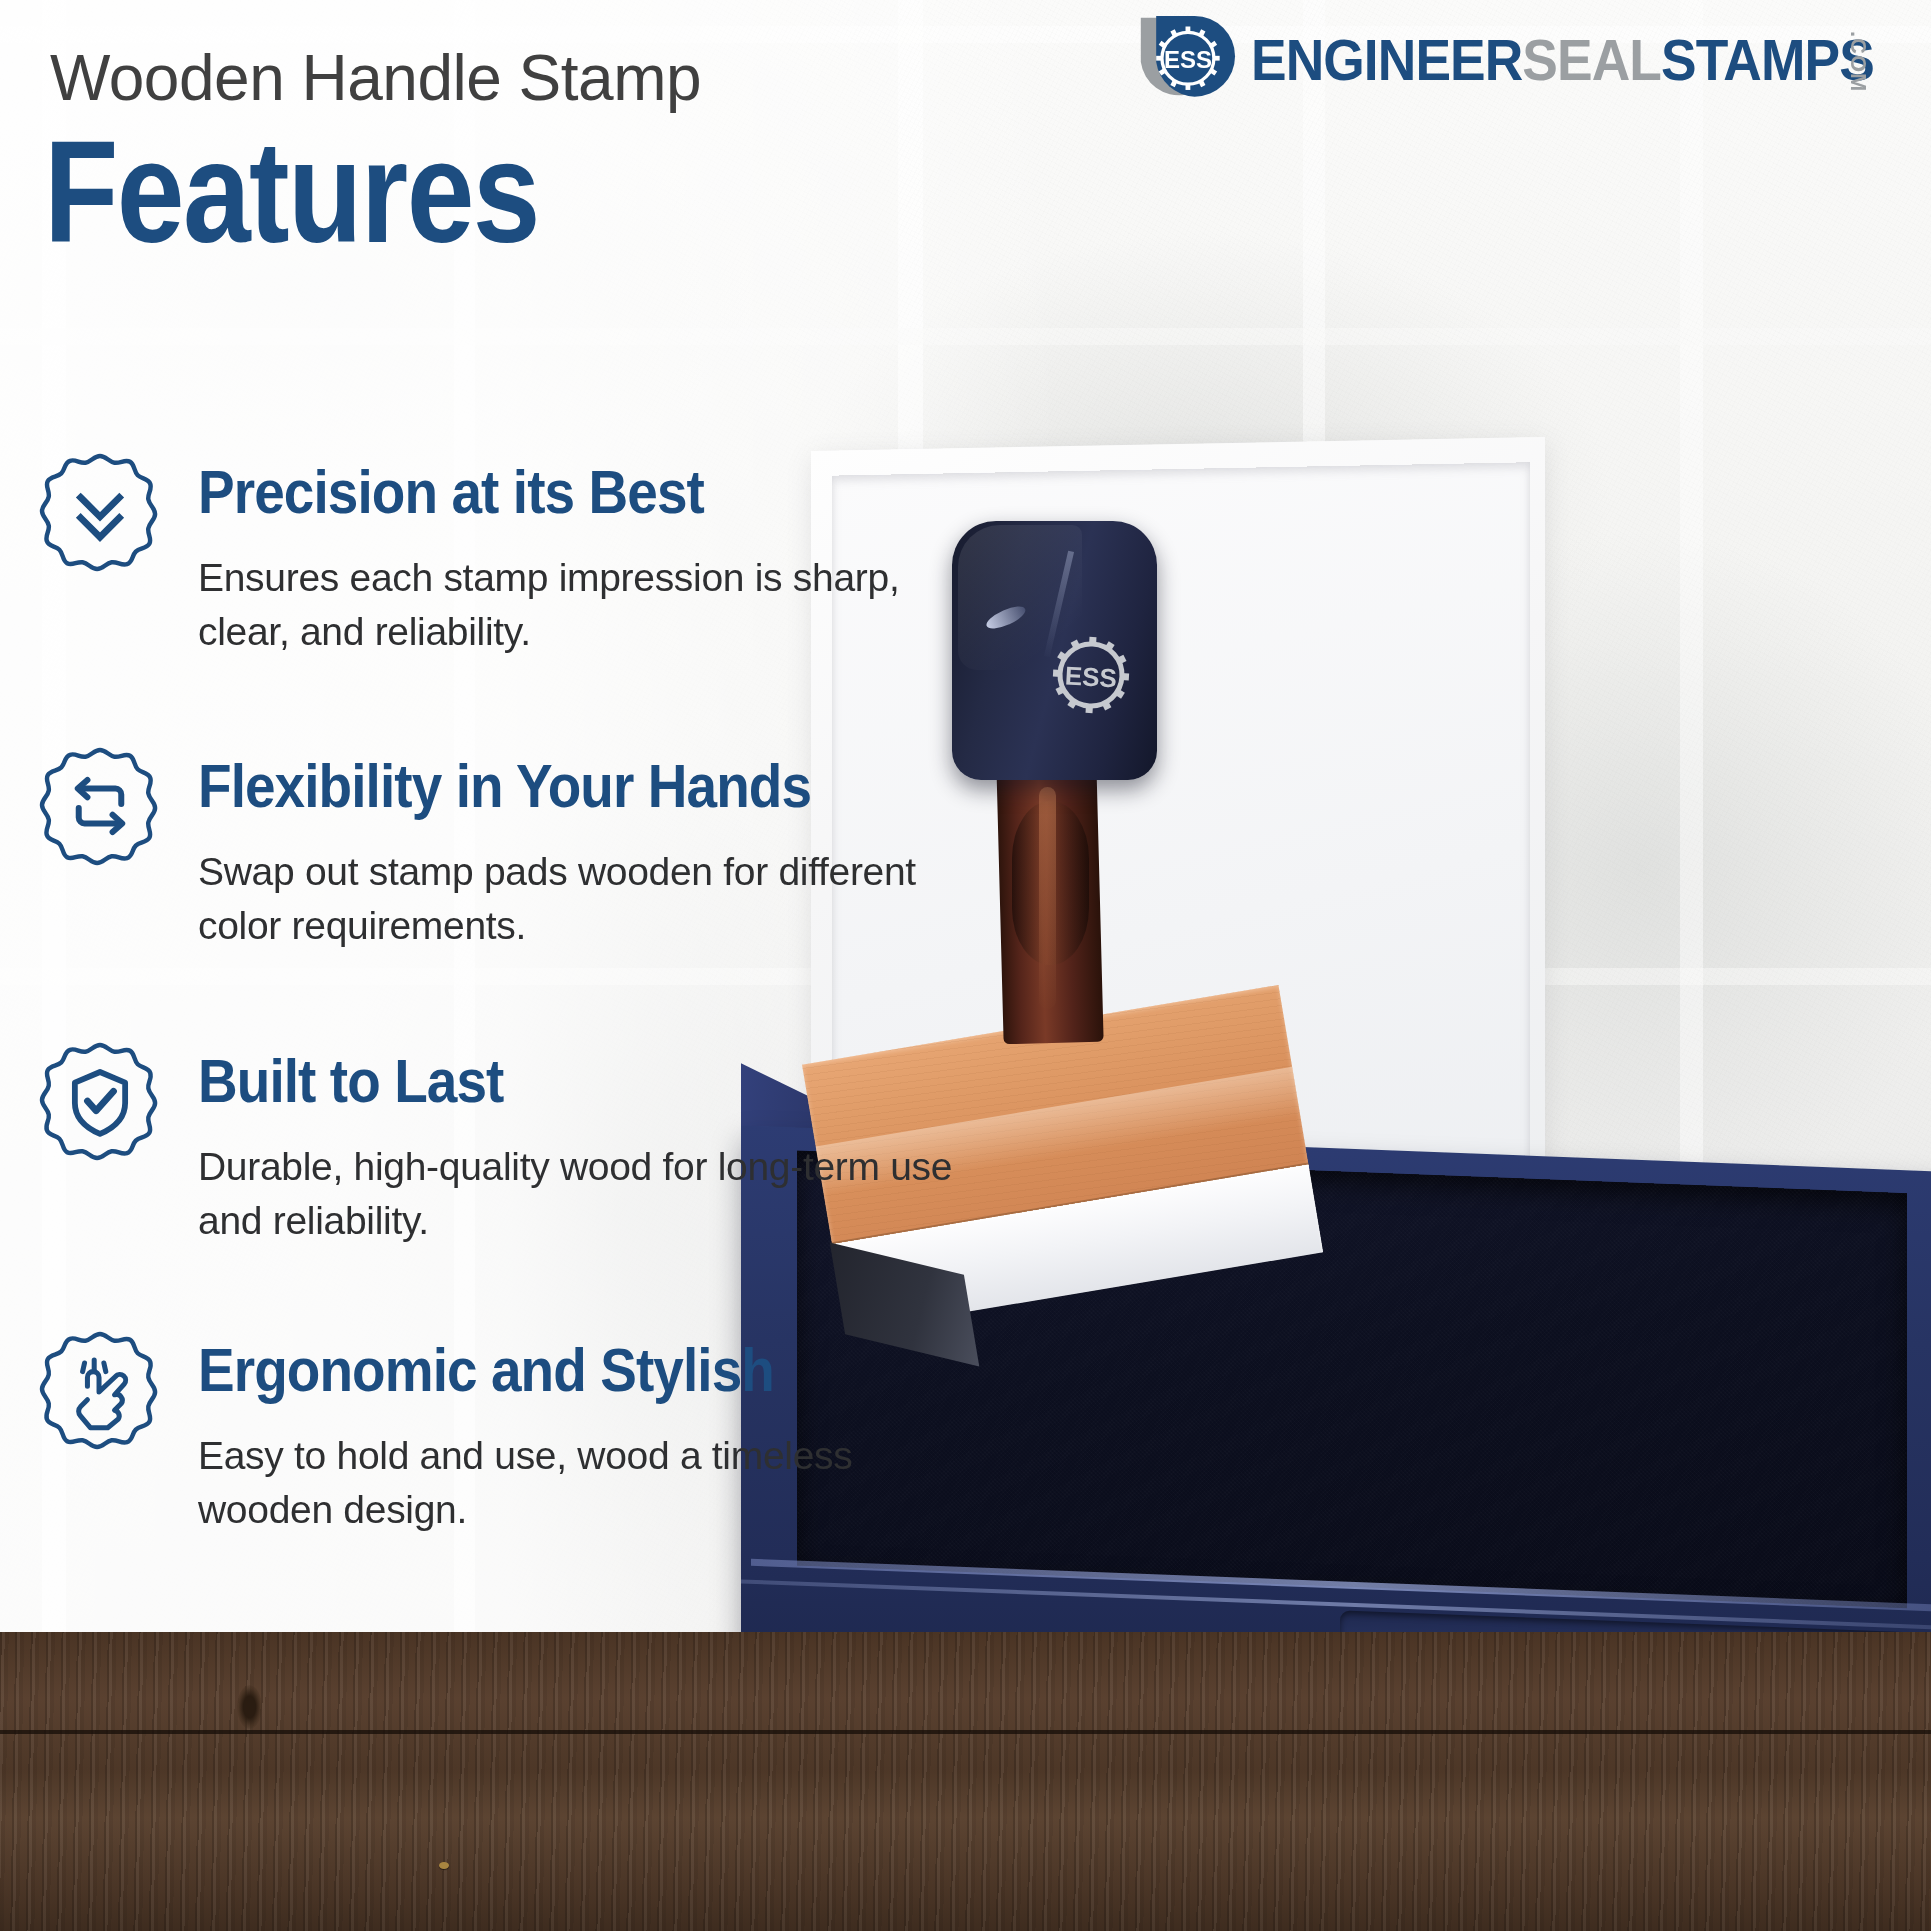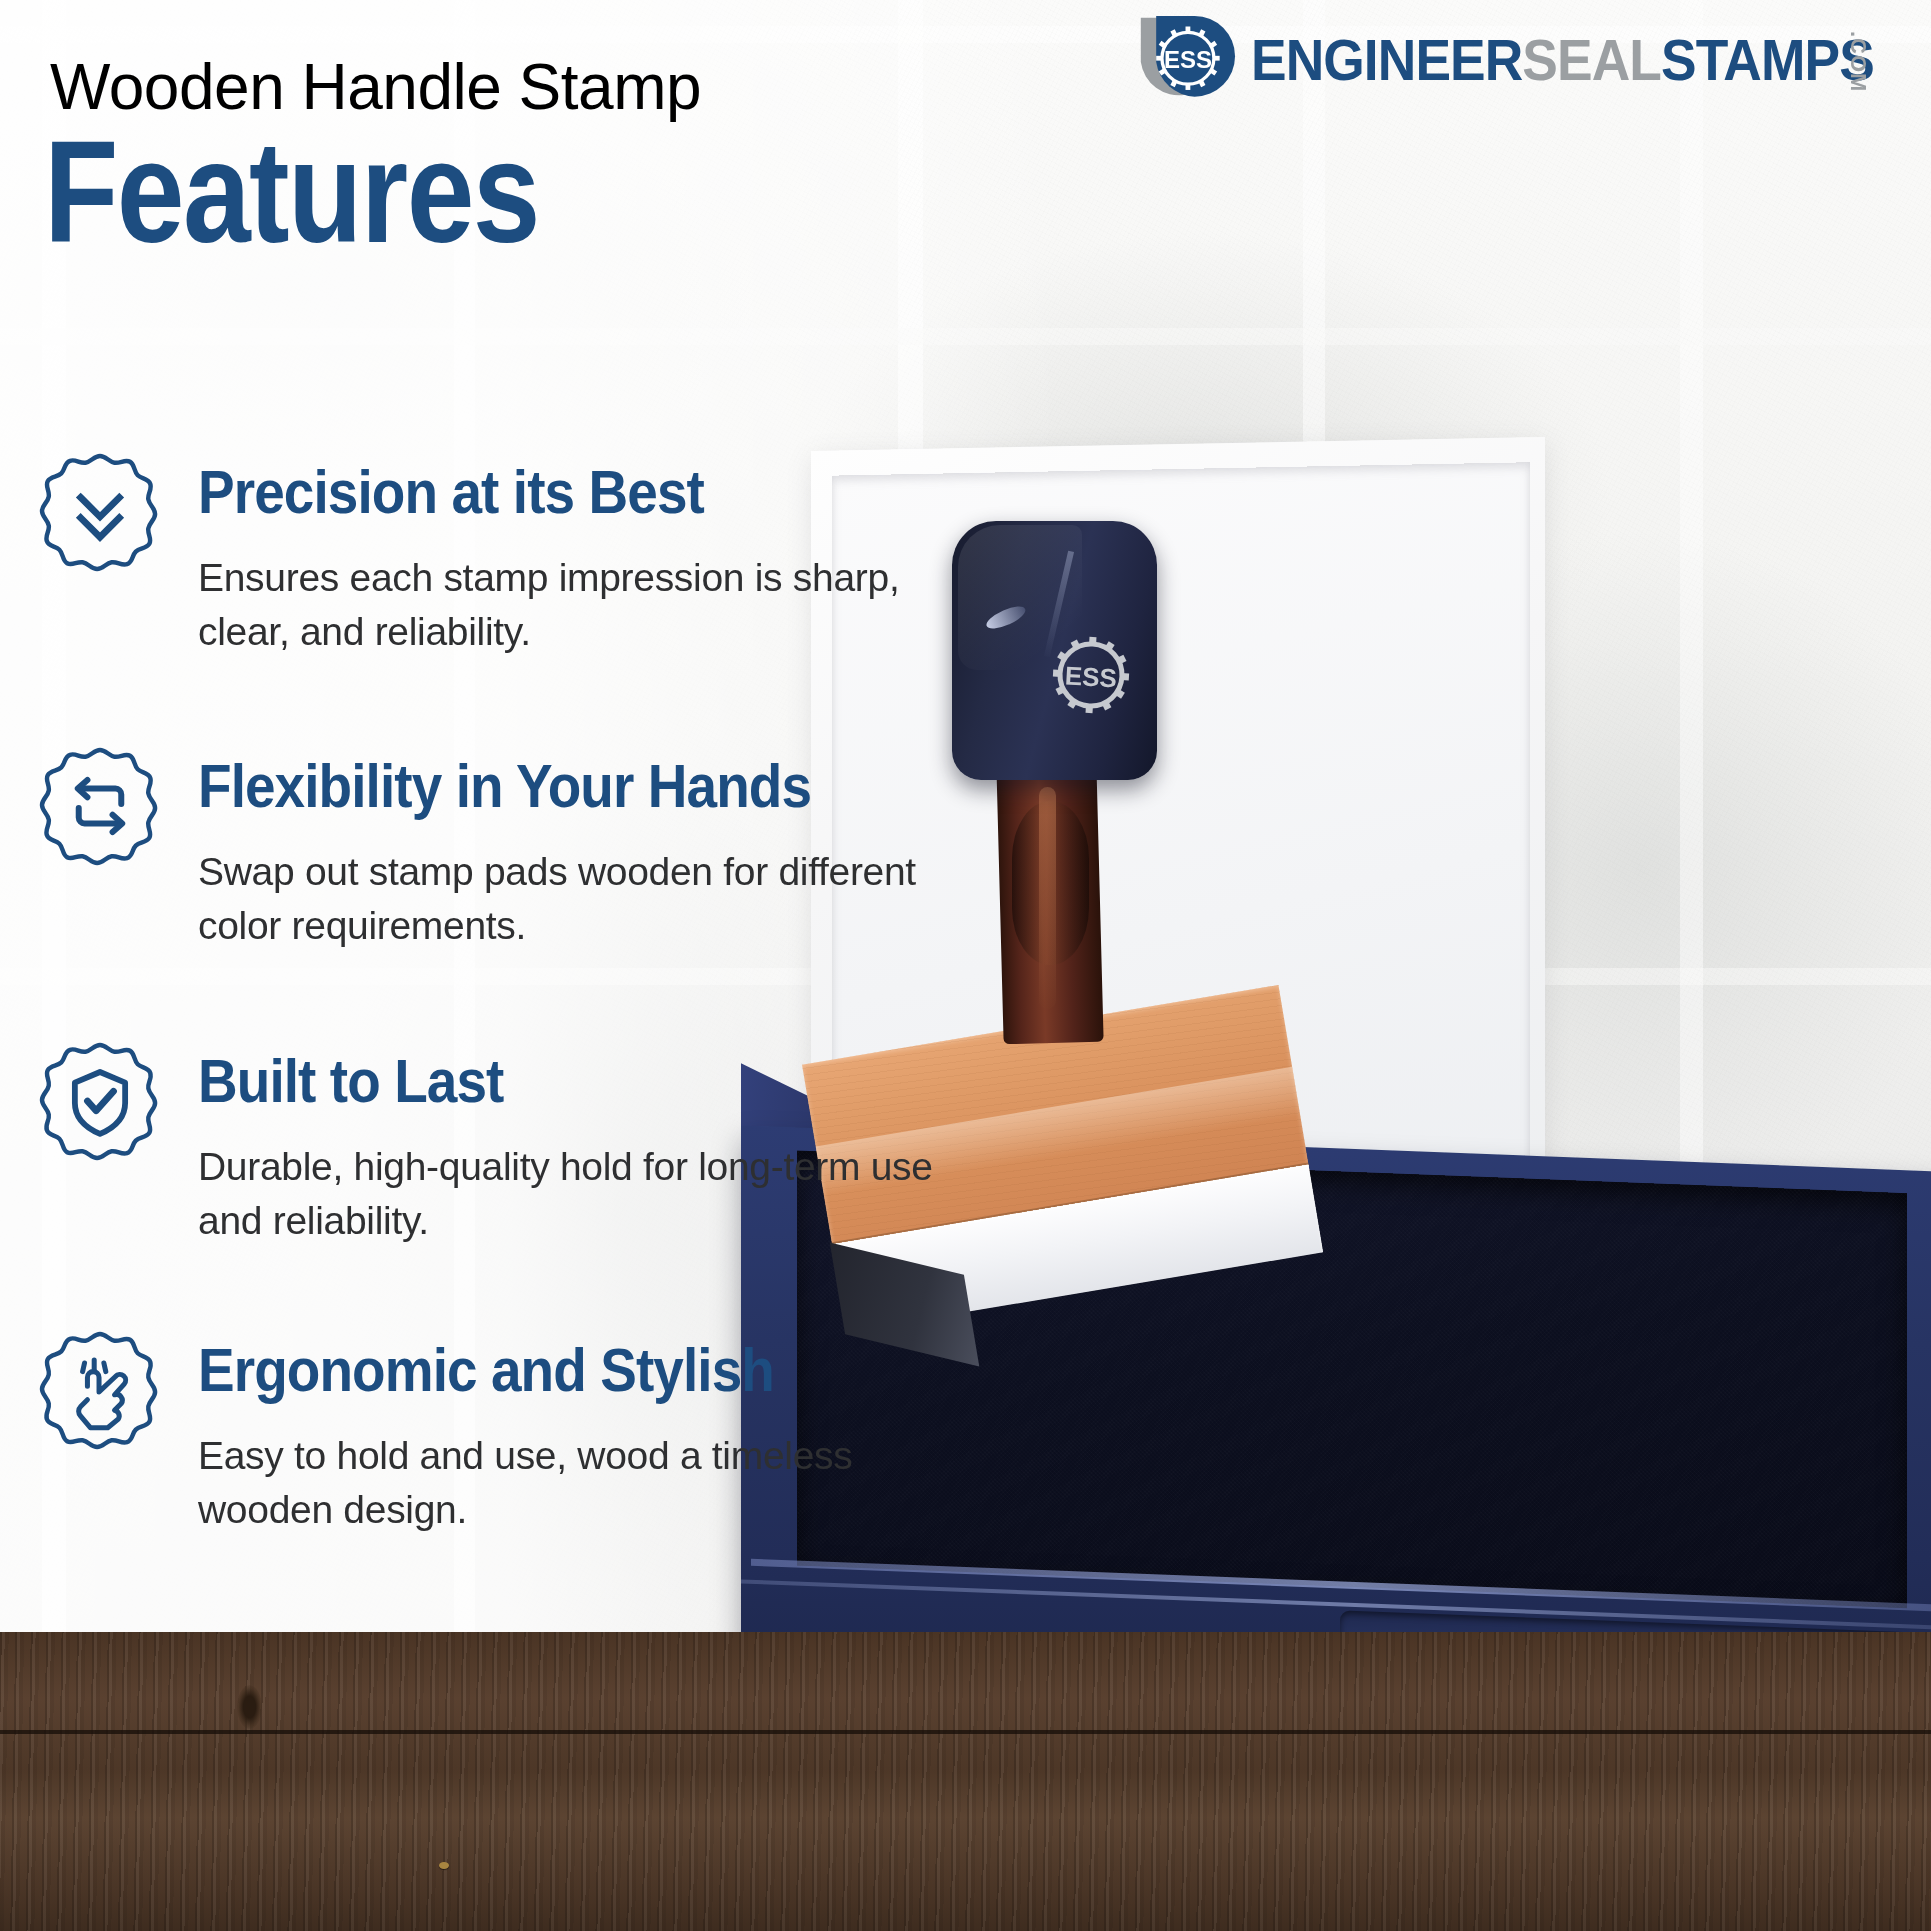--- a/index.html
+++ b/index.html
@@ -61,22 +61,22 @@
   .wood-seam{position:absolute;left:0;width:1931px;height:3.9px;background:rgba(22,14,8,.75);}
   .wood-seam.s1{top:1730px;}
   .wood-knot{
     position:absolute;left:237px;top:1685px;width:25px;height:44px;border-radius:50%;
     background:radial-gradient(ellipse at 50% 50%, #2a1c11 0 35%, rgba(60,42,27,.5) 60%, transparent 75%);
   }
   .wood-nail{position:absolute;left:439px;top:1862px;width:9.7px;height:6.8px;border-radius:50%;background:#a88540;box-shadow:0 1px 1px rgba(0,0,0,.5);}
 
   
   .title-sub{
-    position:absolute;left:50px;top:50px;
-    font-size:64px;font-weight:300;letter-spacing:-0.5px;color:#000000;
+    position:absolute;left:50px;top:41px;
+    font-size:64px;font-weight:300;letter-spacing:-0.5px;color:#404040;
     font-family:"Liberation Sans", sans-serif;
     white-space:nowrap;
   }
   .title-main{
     position:absolute;left:44px;top:124px;
     font-size:145px;font-weight:700;line-height:.95;
     color:#1d4d80;letter-spacing:-1.9px;
     transform:scaleX(.84);transform-origin:left top;
     white-space:nowrap;
   }
@@ -408,21 +408,21 @@
           C14 98 7 99 5 93 C3 87 8 83 7 77 C6 71 0 68 0 62
           C0 56 6 53 7 47 C8 41 3 36 6 31 C9 26 16 27 20 23
           C24 19 23 12 29 10 C35 8 39 13 45 12 C51 11 54 5 60 5 Z" transform="translate(0,-3)" fill="none" stroke="#1d4d80" stroke-width="4.6" stroke-linejoin="round"></path>
         <g fill="none" stroke="#1d4d80" stroke-width="6" stroke-linejoin="round" stroke-linecap="round">
           <path d="M60 30 L86 41 V62 C86 78 74 88 60 94 C46 88 34 78 34 62 V41 Z"></path>
           <polyline points="47,60 56,70 74,50" stroke-width="7"></polyline>
         </g>
       </svg>
     </div>
     <div class="feat-h">Built to Last</div>
-    <div class="feat-p">Durable, high-quality hold for long-term use and reliability.</div>
+    <div class="feat-p">Durable, high-quality wood for long-term use and reliability.</div>
   </div>
 
   <div class="feat" style="top:1332px;">
     <div class="feat-icon">
       <svg viewBox="0 0 120 120" width="116" height="116" aria-hidden="true">
         <path d="M60 5
           C66 5 69 11 75 12 C81 13 86 8 91 11 C96 14 95 21 99 25
           C103 29 110 28 112 34 C114 40 109 44 110 50 C111 56 117 59 117 65
           C117 71 111 74 110 80 C109 86 114 91 111 96 C108 101 101 100 97 104
           C93 108 94 115 88 117 C82 119 78 114 72 115 C66 116 63 122 57 122

